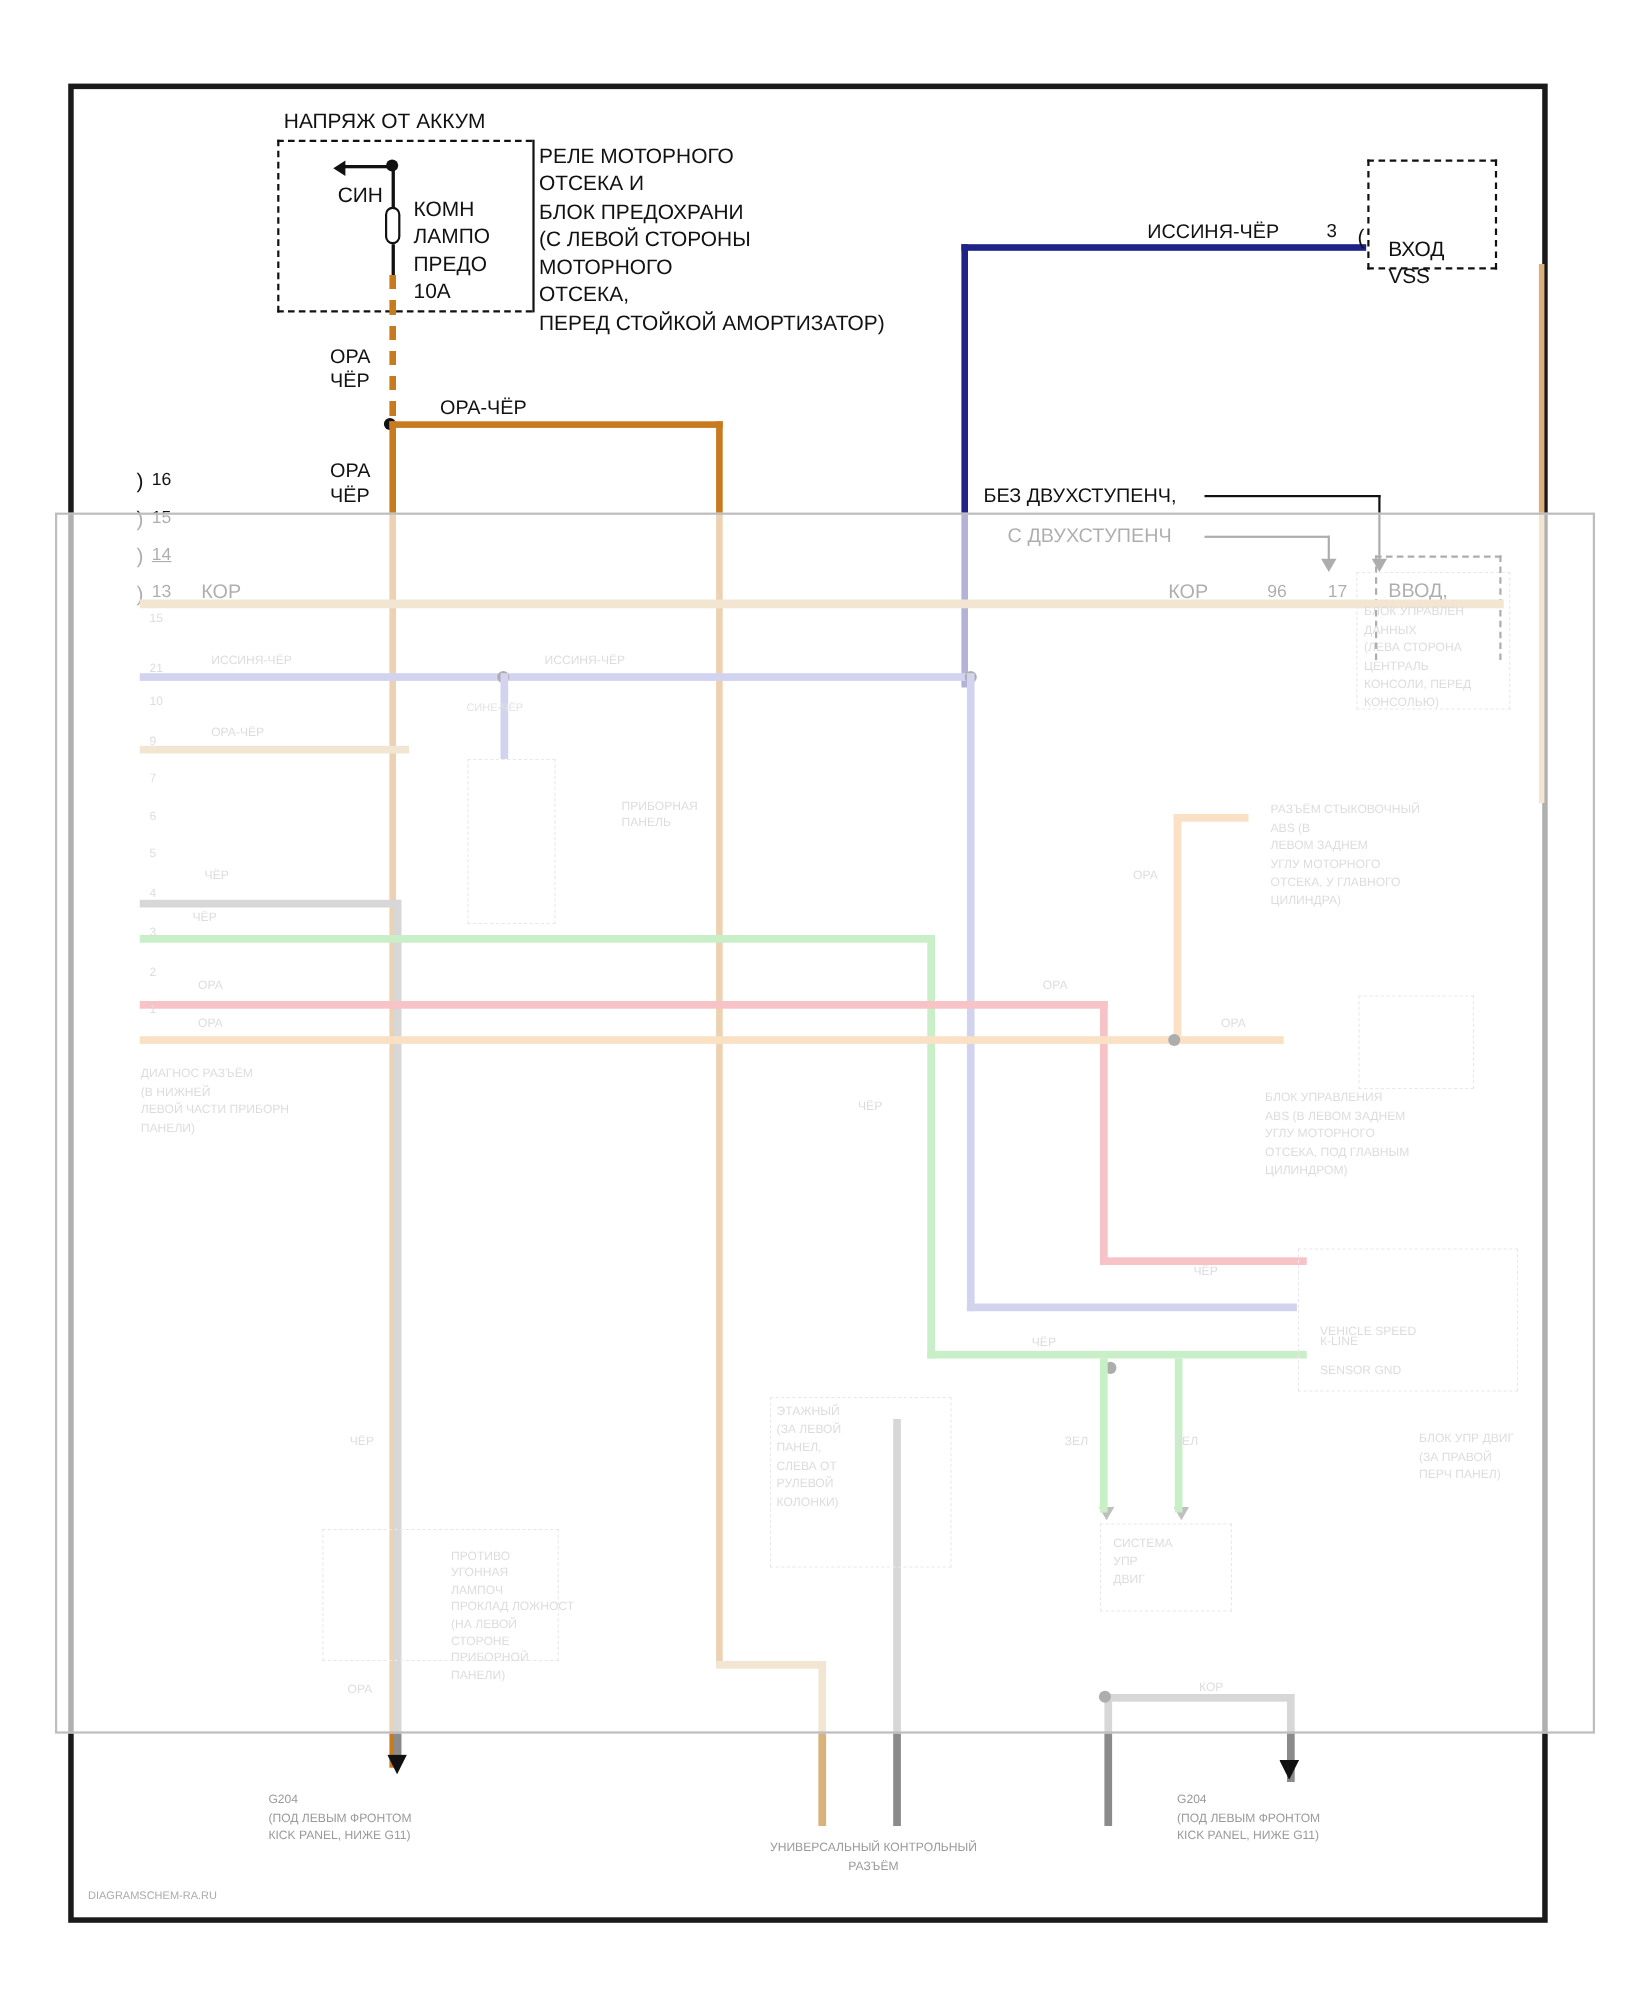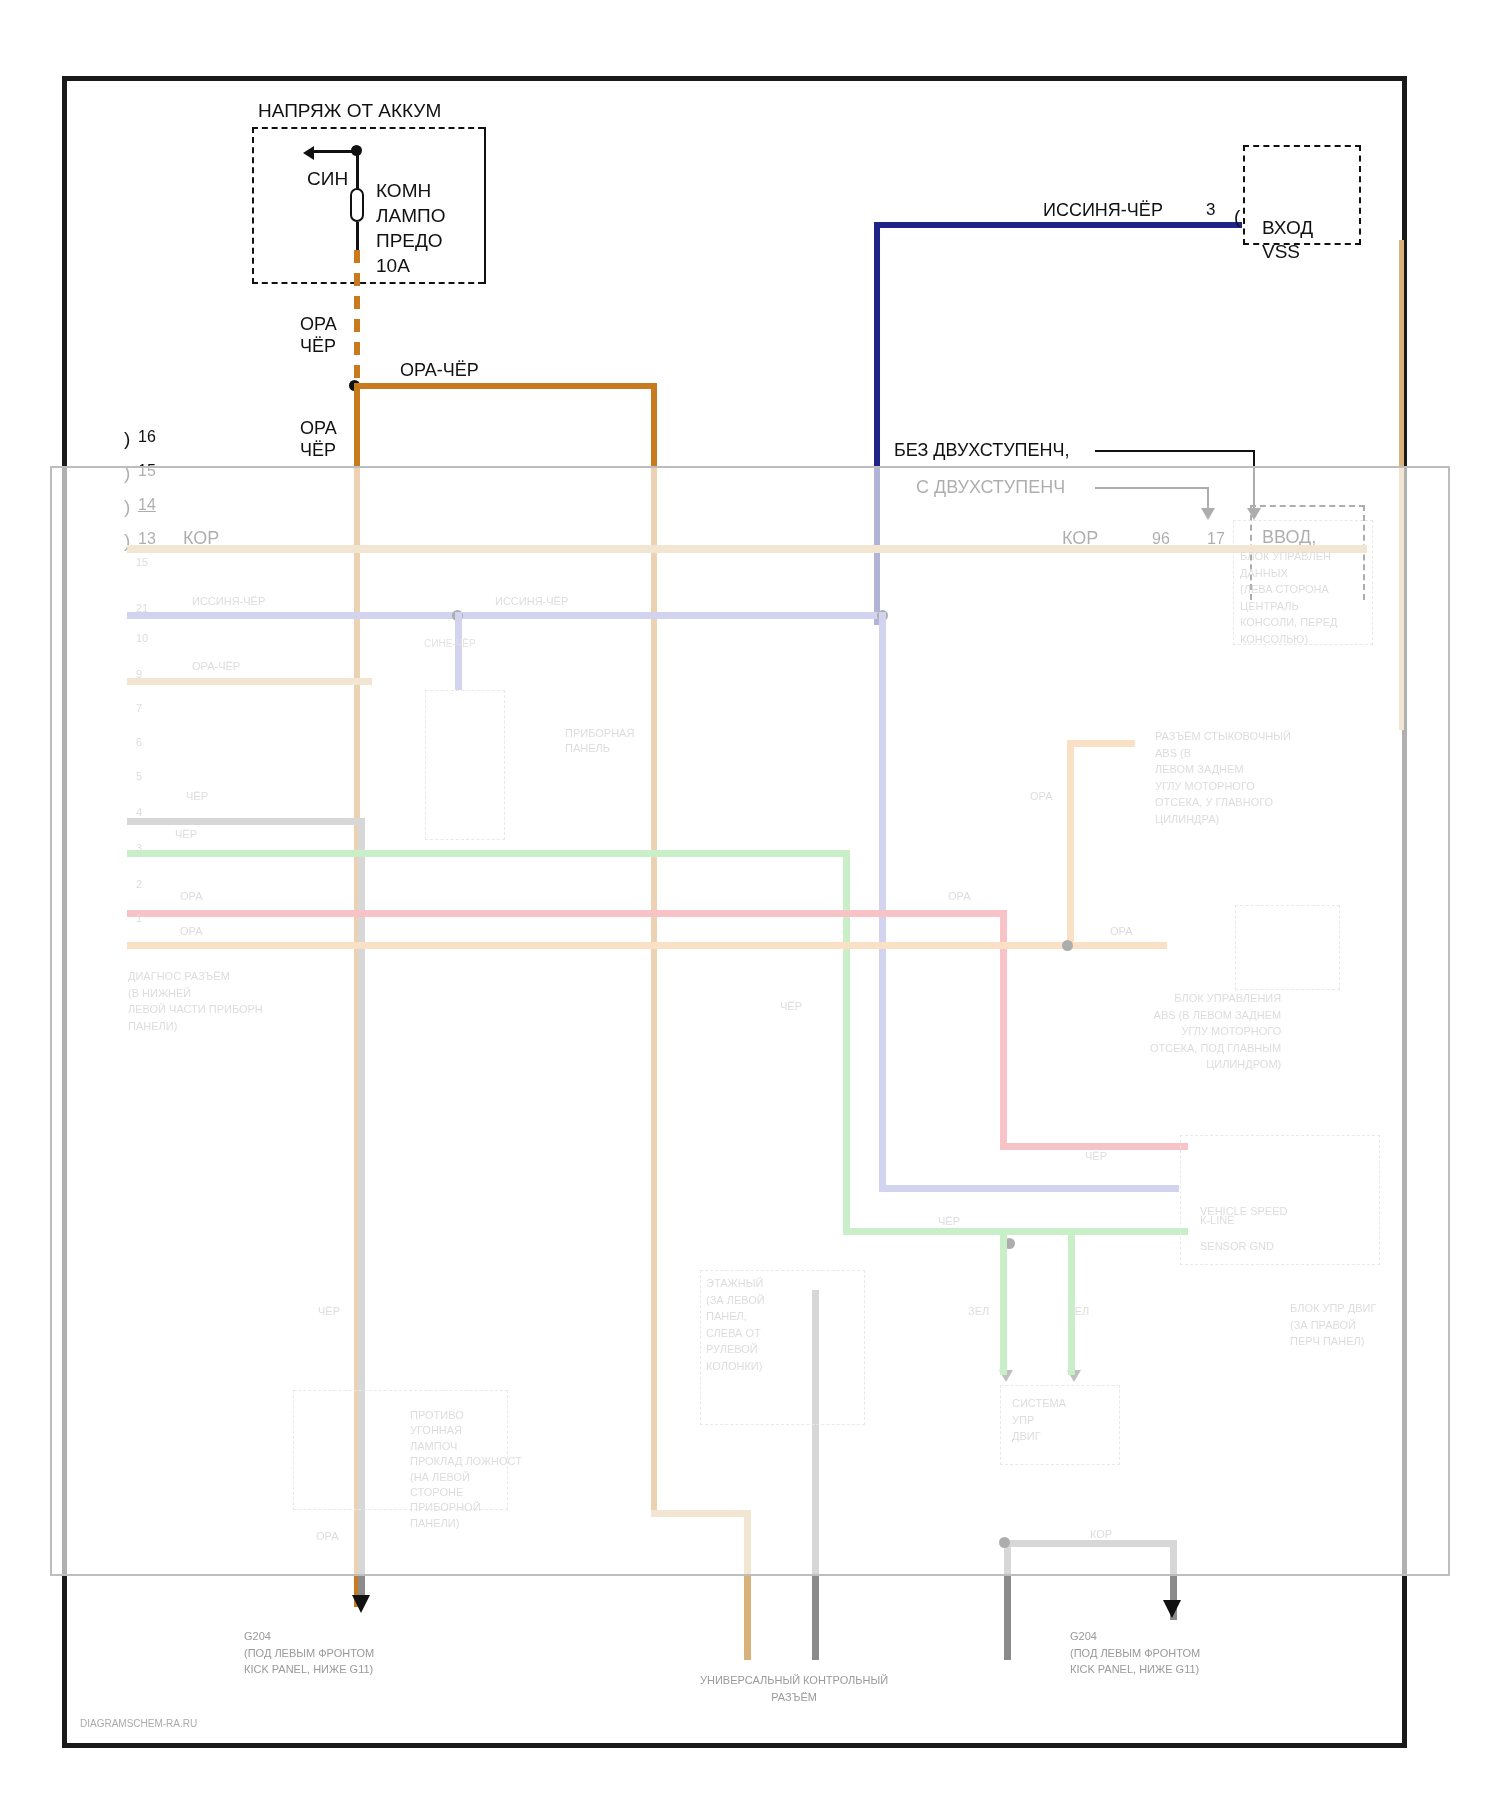--- a/index.html
+++ b/index.html
@@ -57,20 +57,27 @@
   <div class="dot" style="left:351px;top:145px;"></div>
   <div class="fuse" style="left:350px;top:188px;"></div>
   <div class="wire c-black" style="left:356px;top:222px;width:3px;height:28px;"></div>
 
   <div class="lbl b" style="left:376px;top:178px;font-size:19px;line-height:1.32;">КОМН
 ЛАМПО
 ПРЕДО
 10А</div>
 
   <div class="wire c-black" style="left:484px;top:127px;width:2px;height:157px;"></div>
+  <div class="lbl b" style="left:490px;top:130px;font-size:19px;line-height:1.33;">РЕЛЕ МОТОРНОГО
+ОТСЕКА И
+БЛОК ПРЕДОХРАНИ
+(С ЛЕВОЙ СТОРОНЫ
+МОТОРНОГО
+ОТСЕКА,
+ПЕРЕД СТОЙКОЙ АМОРТИЗАТОР)</div>
 
   <div class="abs" style="left:354px;top:250px;width:6px;height:135px;background:repeating-linear-gradient(to bottom,#c87b1e 0 13px,transparent 13px 23px);"></div>
   <div class="lbl b" style="left:300px;top:314px;font-size:18px;line-height:1.2;">ОРА
 ЧЁР</div>
 
   <div class="dot" style="left:349px;top:380px;"></div>
 
   <div class="wire c-orangeblack" style="left:354px;top:383px;width:303px;height:6px;"></div>
   <div class="wire c-orangeblack" style="left:651px;top:383px;width:6px;height:1130px;"></div>
   <div class="lbl b" style="left:400px;top:360px;font-size:18px;">ОРА-ЧЁР</div>
@@ -206,21 +213,21 @@
 (ЛЕВА СТОРОНА
 ЦЕНТРАЛЬ
 КОНСОЛИ, ПЕРЕД
 КОНСОЛЬЮ)</div>
   <div class="lbl f" style="left:1155px;top:728px;line-height:1.5;">РАЗЪЁМ СТЫКОВОЧНЫЙ
 ABS (В
 ЛЕВОМ ЗАДНЕМ
 УГЛУ МОТОРНОГО
 ОТСЕКА, У ГЛАВНОГО
 ЦИЛИНДРА)</div>
-  <div class="lbl f" style="left:1150px;top:990px;line-height:1.5;text-align:right;">БЛОК УПРАВЛЕНИЯ
+  <div class="lbl f" style="left:1150px;top:990px;line-height:1.5;">БЛОК УПРАВЛЕНИЯ
 ABS (В ЛЕВОМ ЗАДНЕМ
 УГЛУ МОТОРНОГО
 ОТСЕКА, ПОД ГЛАВНЫМ
 ЦИЛИНДРОМ)</div>
   <div class="lbl f" style="left:128px;top:968px;line-height:1.5;">ДИАГНОС РАЗЪЁМ
 (В НИЖНЕЙ
 ЛЕВОЙ ЧАСТИ ПРИБОРН
 ПАНЕЛИ)</div>
   <div class="lbl f" style="left:565px;top:726px;line-height:1.4;">ПРИБОРНАЯ
 ПАНЕЛЬ</div>

